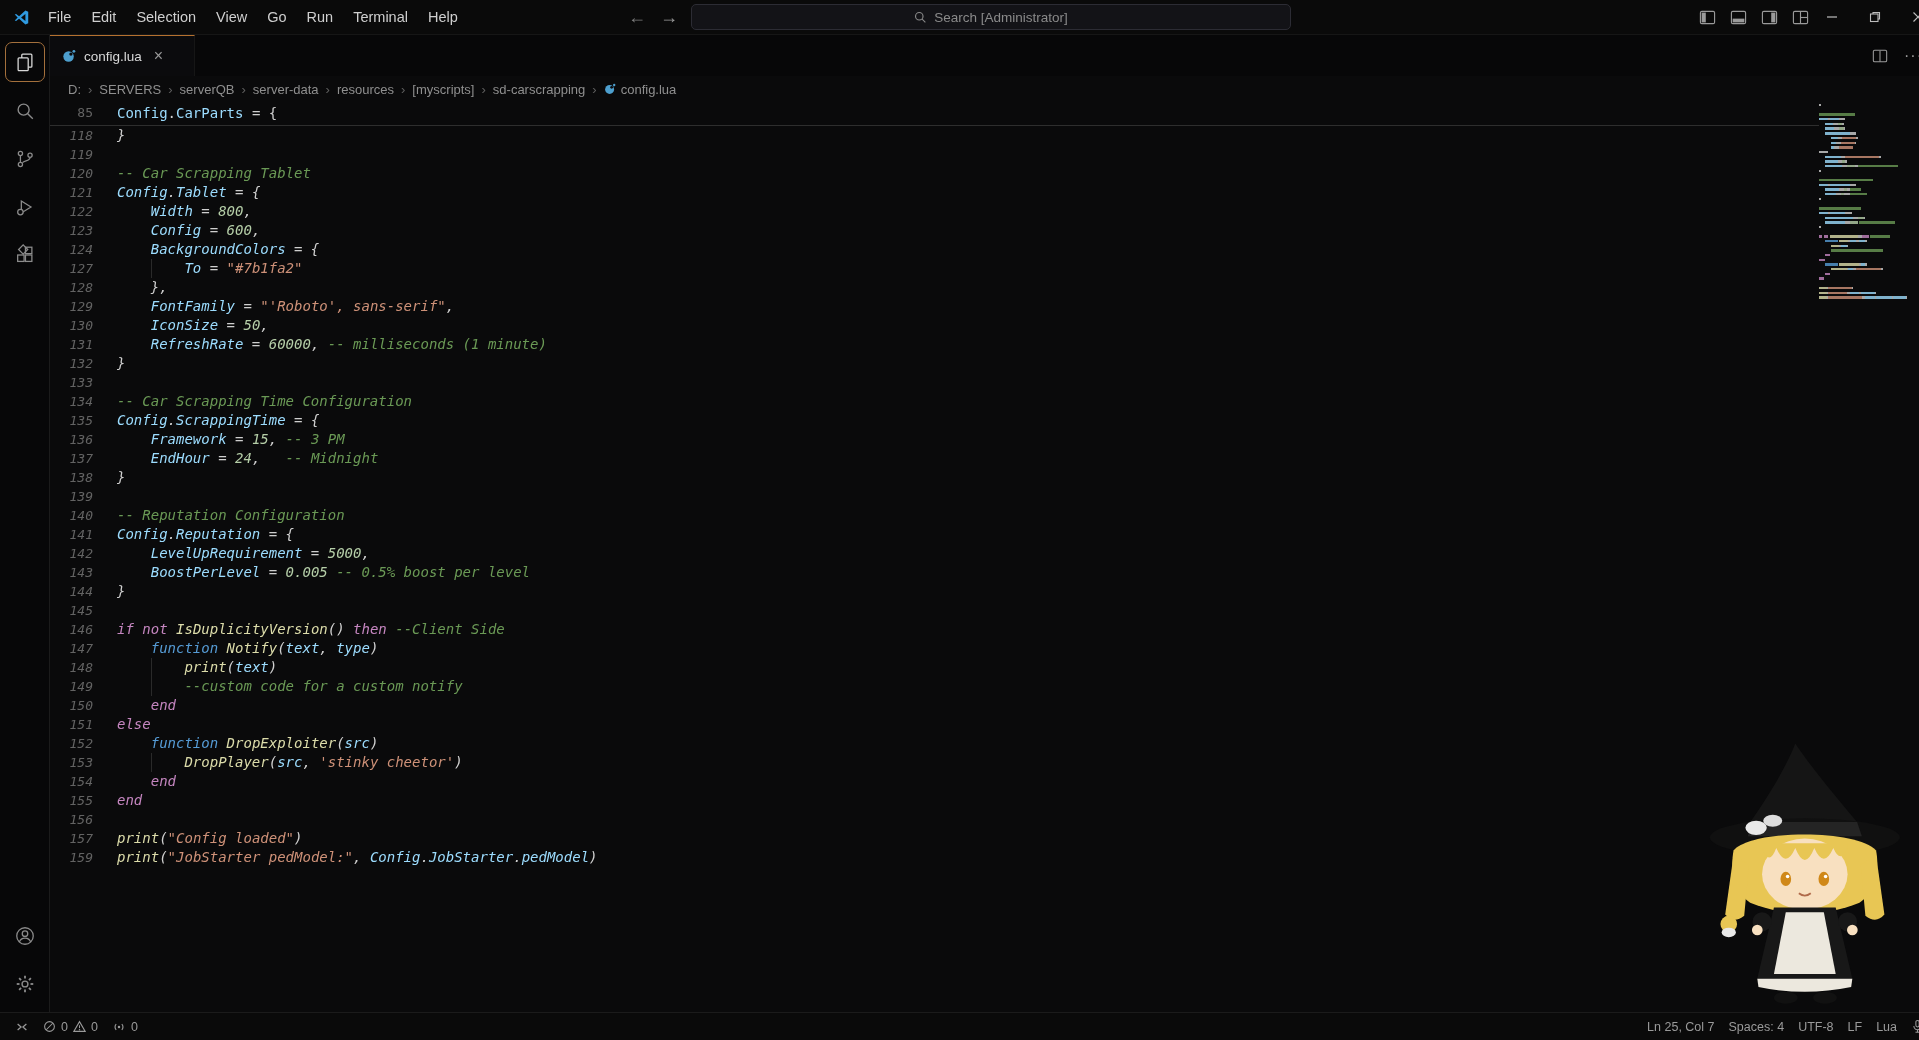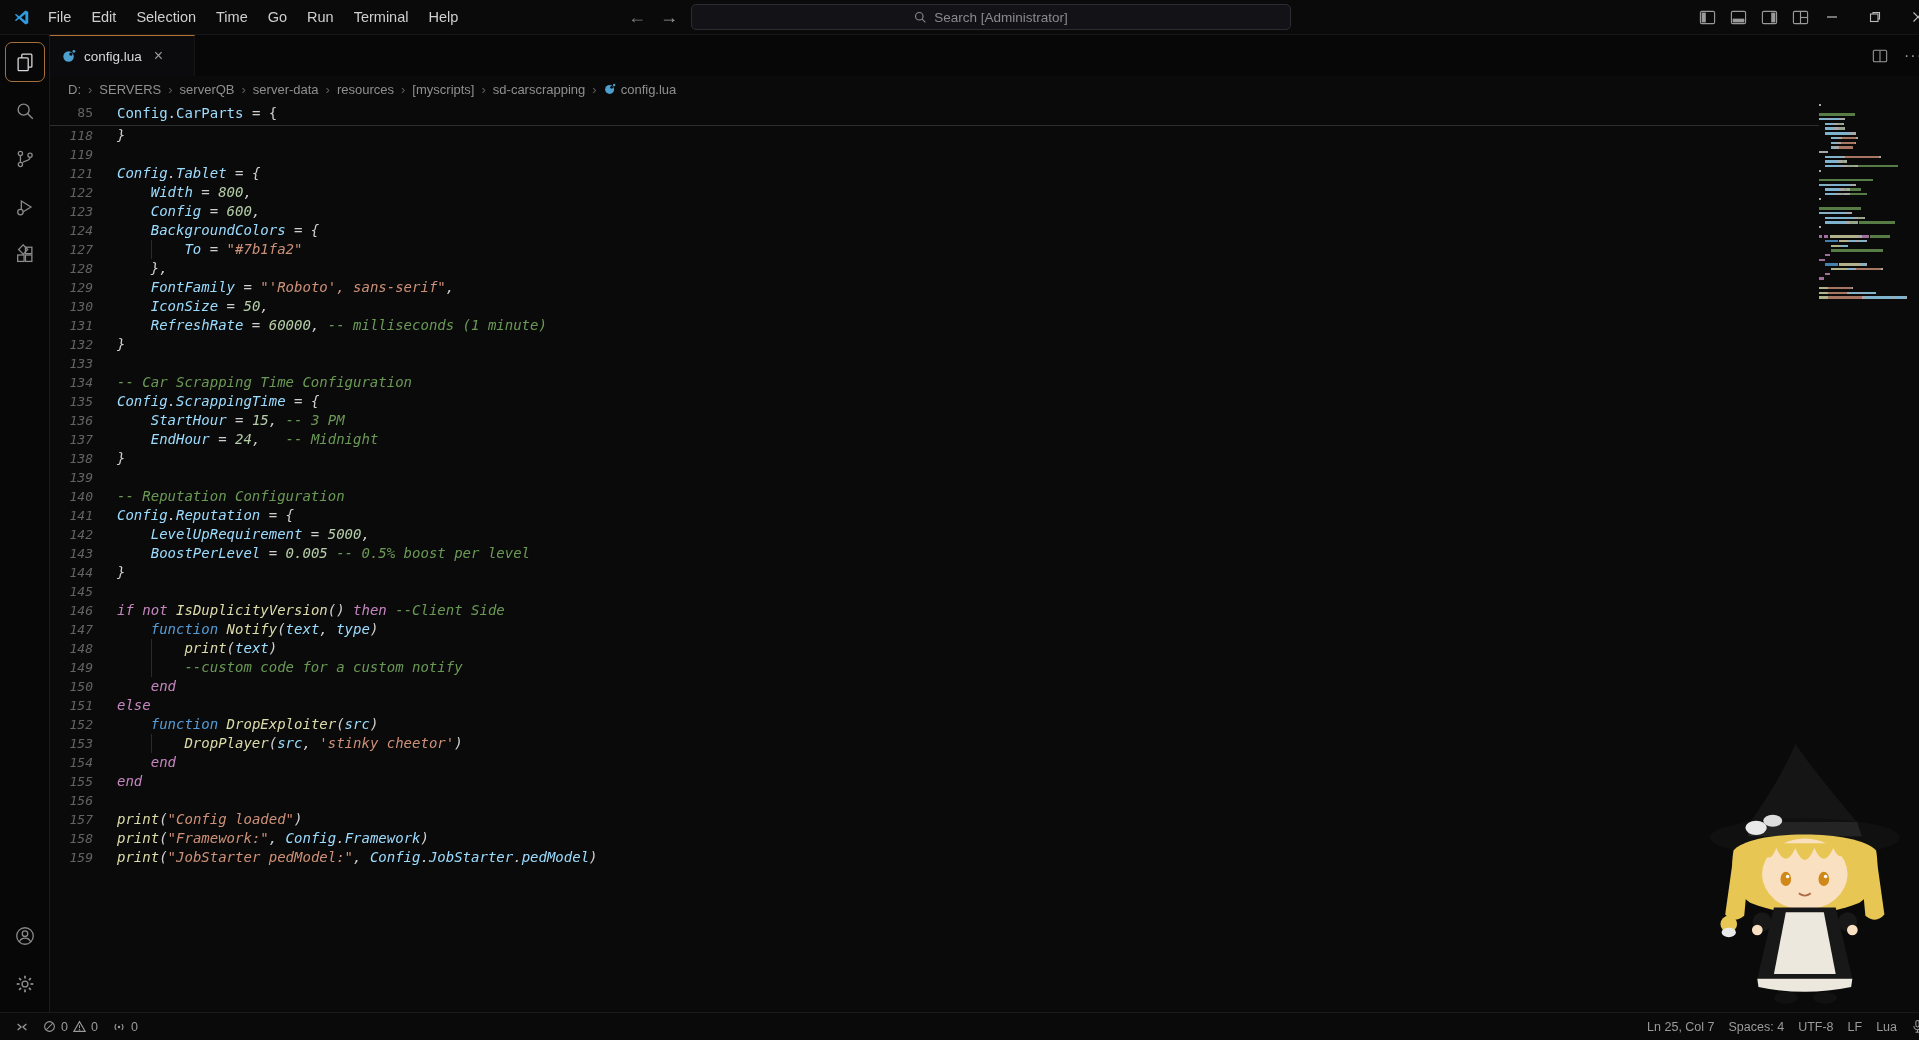--- a/index.html
+++ b/index.html
@@ -76,21 +76,21 @@
   <div class="titlebar">
     <span class="logo">
       <svg width="17" height="17" viewBox="0 0 24 24">
           <path fill="#2f9ae0" d="M17.5 2 8.6 10.1 4.4 6.9 2.5 7.9l4.1 4.1-4.1 4.1 1.9 1 4.2-3.2 8.9 8.1 4-1.9V3.9L17.5 2zm0 5.1v9.8L11.4 12l6.1-4.9z"></path>
         </svg>
     </span>
     <div class="menubar">
         <span class="menu-item">File</span>
         <span class="menu-item">Edit</span>
         <span class="menu-item">Selection</span>
-        <span class="menu-item">Time</span>
+        <span class="menu-item">View</span>
         <span class="menu-item">Go</span>
         <span class="menu-item">Run</span>
         <span class="menu-item">Terminal</span>
         <span class="menu-item">Help</span>
       </div>
 
     <div class="nav-arrows">
       <span style="color:#7d7d7d;">←</span>
       <span>→</span>
     </div>
@@ -279,34 +279,35 @@
       </span>
     </div>
 
   <div class="editor">
     <div class="sticky">
         <div class="code-row"><span class="gutter">85</span><span class="code-text"><span class="tok-id">Config</span><span class="tok-pun">.</span><span class="tok-id">CarParts</span><span class="tok-pun"> = {</span></span></div>
       </div>
     <div class="code-lines">
         <div class="code-row"><span class="gutter">118</span><span class="code-text"><span class="tok-pun">}</span></span></div>
         <div class="code-row"><span class="gutter">119</span><span class="code-text"></span></div>
+        <div class="code-row"><span class="gutter">120</span><span class="code-text"><span class="tok-com">-- Car Scrapping Tablet</span></span></div>
         <div class="code-row"><span class="gutter">121</span><span class="code-text"><span class="tok-id">Config</span><span class="tok-pun">.</span><span class="tok-id">Tablet</span><span class="tok-pun"> = {</span></span></div>
         <div class="code-row"><span class="gutter">122</span><span class="code-text"><span class="tok-pun">    </span><span class="tok-id">Width</span><span class="tok-pun"> = </span><span class="tok-num">800</span><span class="tok-pun">,</span></span></div>
         <div class="code-row"><span class="gutter">123</span><span class="code-text"><span class="tok-pun">    </span><span class="tok-id">Config</span><span class="tok-pun"> = </span><span class="tok-num">600</span><span class="tok-pun">,</span></span></div>
         <div class="code-row"><span class="gutter">124</span><span class="code-text"><span class="tok-pun">    </span><span class="tok-id">BackgroundColors</span><span class="tok-pun"> = {</span></span></div>
         <div class="code-row"><span class="gutter">127</span><span class="code-text"><span class="indent-guide" style="left: 4ch;"></span><span class="tok-pun">        </span><span class="tok-id">To</span><span class="tok-pun"> = </span><span class="tok-str">"#7b1fa2"</span></span></div>
         <div class="code-row"><span class="gutter">128</span><span class="code-text"><span class="tok-pun">    },</span></span></div>
         <div class="code-row"><span class="gutter">129</span><span class="code-text"><span class="tok-pun">    </span><span class="tok-id">FontFamily</span><span class="tok-pun"> = </span><span class="tok-str">"'Roboto', sans-serif"</span><span class="tok-pun">,</span></span></div>
         <div class="code-row"><span class="gutter">130</span><span class="code-text"><span class="tok-pun">    </span><span class="tok-id">IconSize</span><span class="tok-pun"> = </span><span class="tok-num">50</span><span class="tok-pun">,</span></span></div>
         <div class="code-row"><span class="gutter">131</span><span class="code-text"><span class="tok-pun">    </span><span class="tok-id">RefreshRate</span><span class="tok-pun"> = </span><span class="tok-num">60000</span><span class="tok-pun">, </span><span class="tok-com">-- milliseconds (1 minute)</span></span></div>
         <div class="code-row"><span class="gutter">132</span><span class="code-text"><span class="tok-pun">}</span></span></div>
         <div class="code-row"><span class="gutter">133</span><span class="code-text"></span></div>
         <div class="code-row"><span class="gutter">134</span><span class="code-text"><span class="tok-com">-- Car Scrapping Time Configuration</span></span></div>
         <div class="code-row"><span class="gutter">135</span><span class="code-text"><span class="tok-id">Config</span><span class="tok-pun">.</span><span class="tok-id">ScrappingTime</span><span class="tok-pun"> = {</span></span></div>
-        <div class="code-row"><span class="gutter">136</span><span class="code-text"><span class="tok-pun">    </span><span class="tok-id">StartHour</span><span class="tok-pun"> = </span><span class="tok-num">15</span><span class="tok-pun">, </span><span class="tok-com">-- 3 PM</span></span></div>
+        <div class="code-row"><span class="gutter">136</span><span class="code-text"><span class="tok-pun">    </span><span class="tok-id">Framework</span><span class="tok-pun"> = </span><span class="tok-num">15</span><span class="tok-pun">, </span><span class="tok-com">-- 3 PM</span></span></div>
         <div class="code-row"><span class="gutter">137</span><span class="code-text"><span class="tok-pun">    </span><span class="tok-id">EndHour</span><span class="tok-pun"> = </span><span class="tok-num">24</span><span class="tok-pun">,   </span><span class="tok-com">-- Midnight</span></span></div>
         <div class="code-row"><span class="gutter">138</span><span class="code-text"><span class="tok-pun">}</span></span></div>
         <div class="code-row"><span class="gutter">139</span><span class="code-text"></span></div>
         <div class="code-row"><span class="gutter">140</span><span class="code-text"><span class="tok-com">-- Reputation Configuration</span></span></div>
         <div class="code-row"><span class="gutter">141</span><span class="code-text"><span class="tok-id">Config</span><span class="tok-pun">.</span><span class="tok-id">Reputation</span><span class="tok-pun"> = {</span></span></div>
         <div class="code-row"><span class="gutter">142</span><span class="code-text"><span class="tok-pun">    </span><span class="tok-id">LevelUpRequirement</span><span class="tok-pun"> = </span><span class="tok-num">5000</span><span class="tok-pun">,</span></span></div>
         <div class="code-row"><span class="gutter">143</span><span class="code-text"><span class="tok-pun">    </span><span class="tok-id">BoostPerLevel</span><span class="tok-pun"> = </span><span class="tok-num">0.005</span><span class="tok-pun"> </span><span class="tok-com">-- 0.5% boost per level</span></span></div>
         <div class="code-row"><span class="gutter">144</span><span class="code-text"><span class="tok-pun">}</span></span></div>
         <div class="code-row"><span class="gutter">145</span><span class="code-text"></span></div>
         <div class="code-row"><span class="gutter">146</span><span class="code-text"><span class="tok-kw">if</span><span class="tok-pun"> </span><span class="tok-kw">not</span><span class="tok-pun"> </span><span class="tok-fn">IsDuplicityVersion</span><span class="tok-pun">() </span><span class="tok-kw">then</span><span class="tok-pun"> </span><span class="tok-com">--Client Side</span></span></div>
@@ -314,21 +315,20 @@
         <div class="code-row"><span class="gutter">148</span><span class="code-text"><span class="indent-guide" style="left: 4ch;"></span><span class="tok-pun">        </span><span class="tok-fn">print</span><span class="tok-pun">(</span><span class="tok-id">text</span><span class="tok-pun">)</span></span></div>
         <div class="code-row"><span class="gutter">149</span><span class="code-text"><span class="indent-guide" style="left: 4ch;"></span><span class="tok-pun">        </span><span class="tok-com">--custom code for a custom notify</span></span></div>
         <div class="code-row"><span class="gutter">150</span><span class="code-text"><span class="tok-pun">    </span><span class="tok-kw">end</span></span></div>
         <div class="code-row"><span class="gutter">151</span><span class="code-text"><span class="tok-kw">else</span></span></div>
         <div class="code-row"><span class="gutter">152</span><span class="code-text"><span class="tok-pun">    </span><span class="tok-kw2">function</span><span class="tok-pun"> </span><span class="tok-fn">DropExploiter</span><span class="tok-pun">(</span><span class="tok-id">src</span><span class="tok-pun">)</span></span></div>
         <div class="code-row"><span class="gutter">153</span><span class="code-text"><span class="indent-guide" style="left: 4ch;"></span><span class="tok-pun">        </span><span class="tok-fn">DropPlayer</span><span class="tok-pun">(</span><span class="tok-id">src</span><span class="tok-pun">, </span><span class="tok-str">'stinky cheetor'</span><span class="tok-pun">)</span></span></div>
         <div class="code-row"><span class="gutter">154</span><span class="code-text"><span class="tok-pun">    </span><span class="tok-kw">end</span></span></div>
         <div class="code-row"><span class="gutter">155</span><span class="code-text"><span class="tok-kw">end</span></span></div>
         <div class="code-row"><span class="gutter">156</span><span class="code-text"></span></div>
         <div class="code-row"><span class="gutter">157</span><span class="code-text"><span class="tok-fn">print</span><span class="tok-pun">(</span><span class="tok-str">"Config loaded"</span><span class="tok-pun">)</span></span></div>
-        <div class="code-row"><span class="gutter">158</span><span class="code-text"><span class="tok-fn">print</span><span class="tok-pun">(</span><span class="tok-str">"Framework:"</span><span class="tok-pun">, </span><span class="tok-id">Config</span><span class="tok-pun">.</span><span class="tok-id">Framework</span><span class="tok-pun">)</span></span></div>
         <div class="code-row"><span class="gutter">159</span><span class="code-text"><span class="tok-fn">print</span><span class="tok-pun">(</span><span class="tok-str">"JobStarter pedModel:"</span><span class="tok-pun">, </span><span class="tok-id">Config</span><span class="tok-pun">.</span><span class="tok-id">JobStarter</span><span class="tok-pun">.</span><span class="tok-id">pedModel</span><span class="tok-pun">)</span></span></div>
       </div>
     <div class="minimap">
         <div>
           <div class="mm-row">
             <span class="mm-seg" style="width: 1.55px; background: rgb(207, 207, 207);"></span>
           </div>
           <div class="mm-row"></div>
           <div class="mm-row">
             <span class="mm-seg" style="width: 35.65px; background: rgb(106, 153, 85);"></span>

